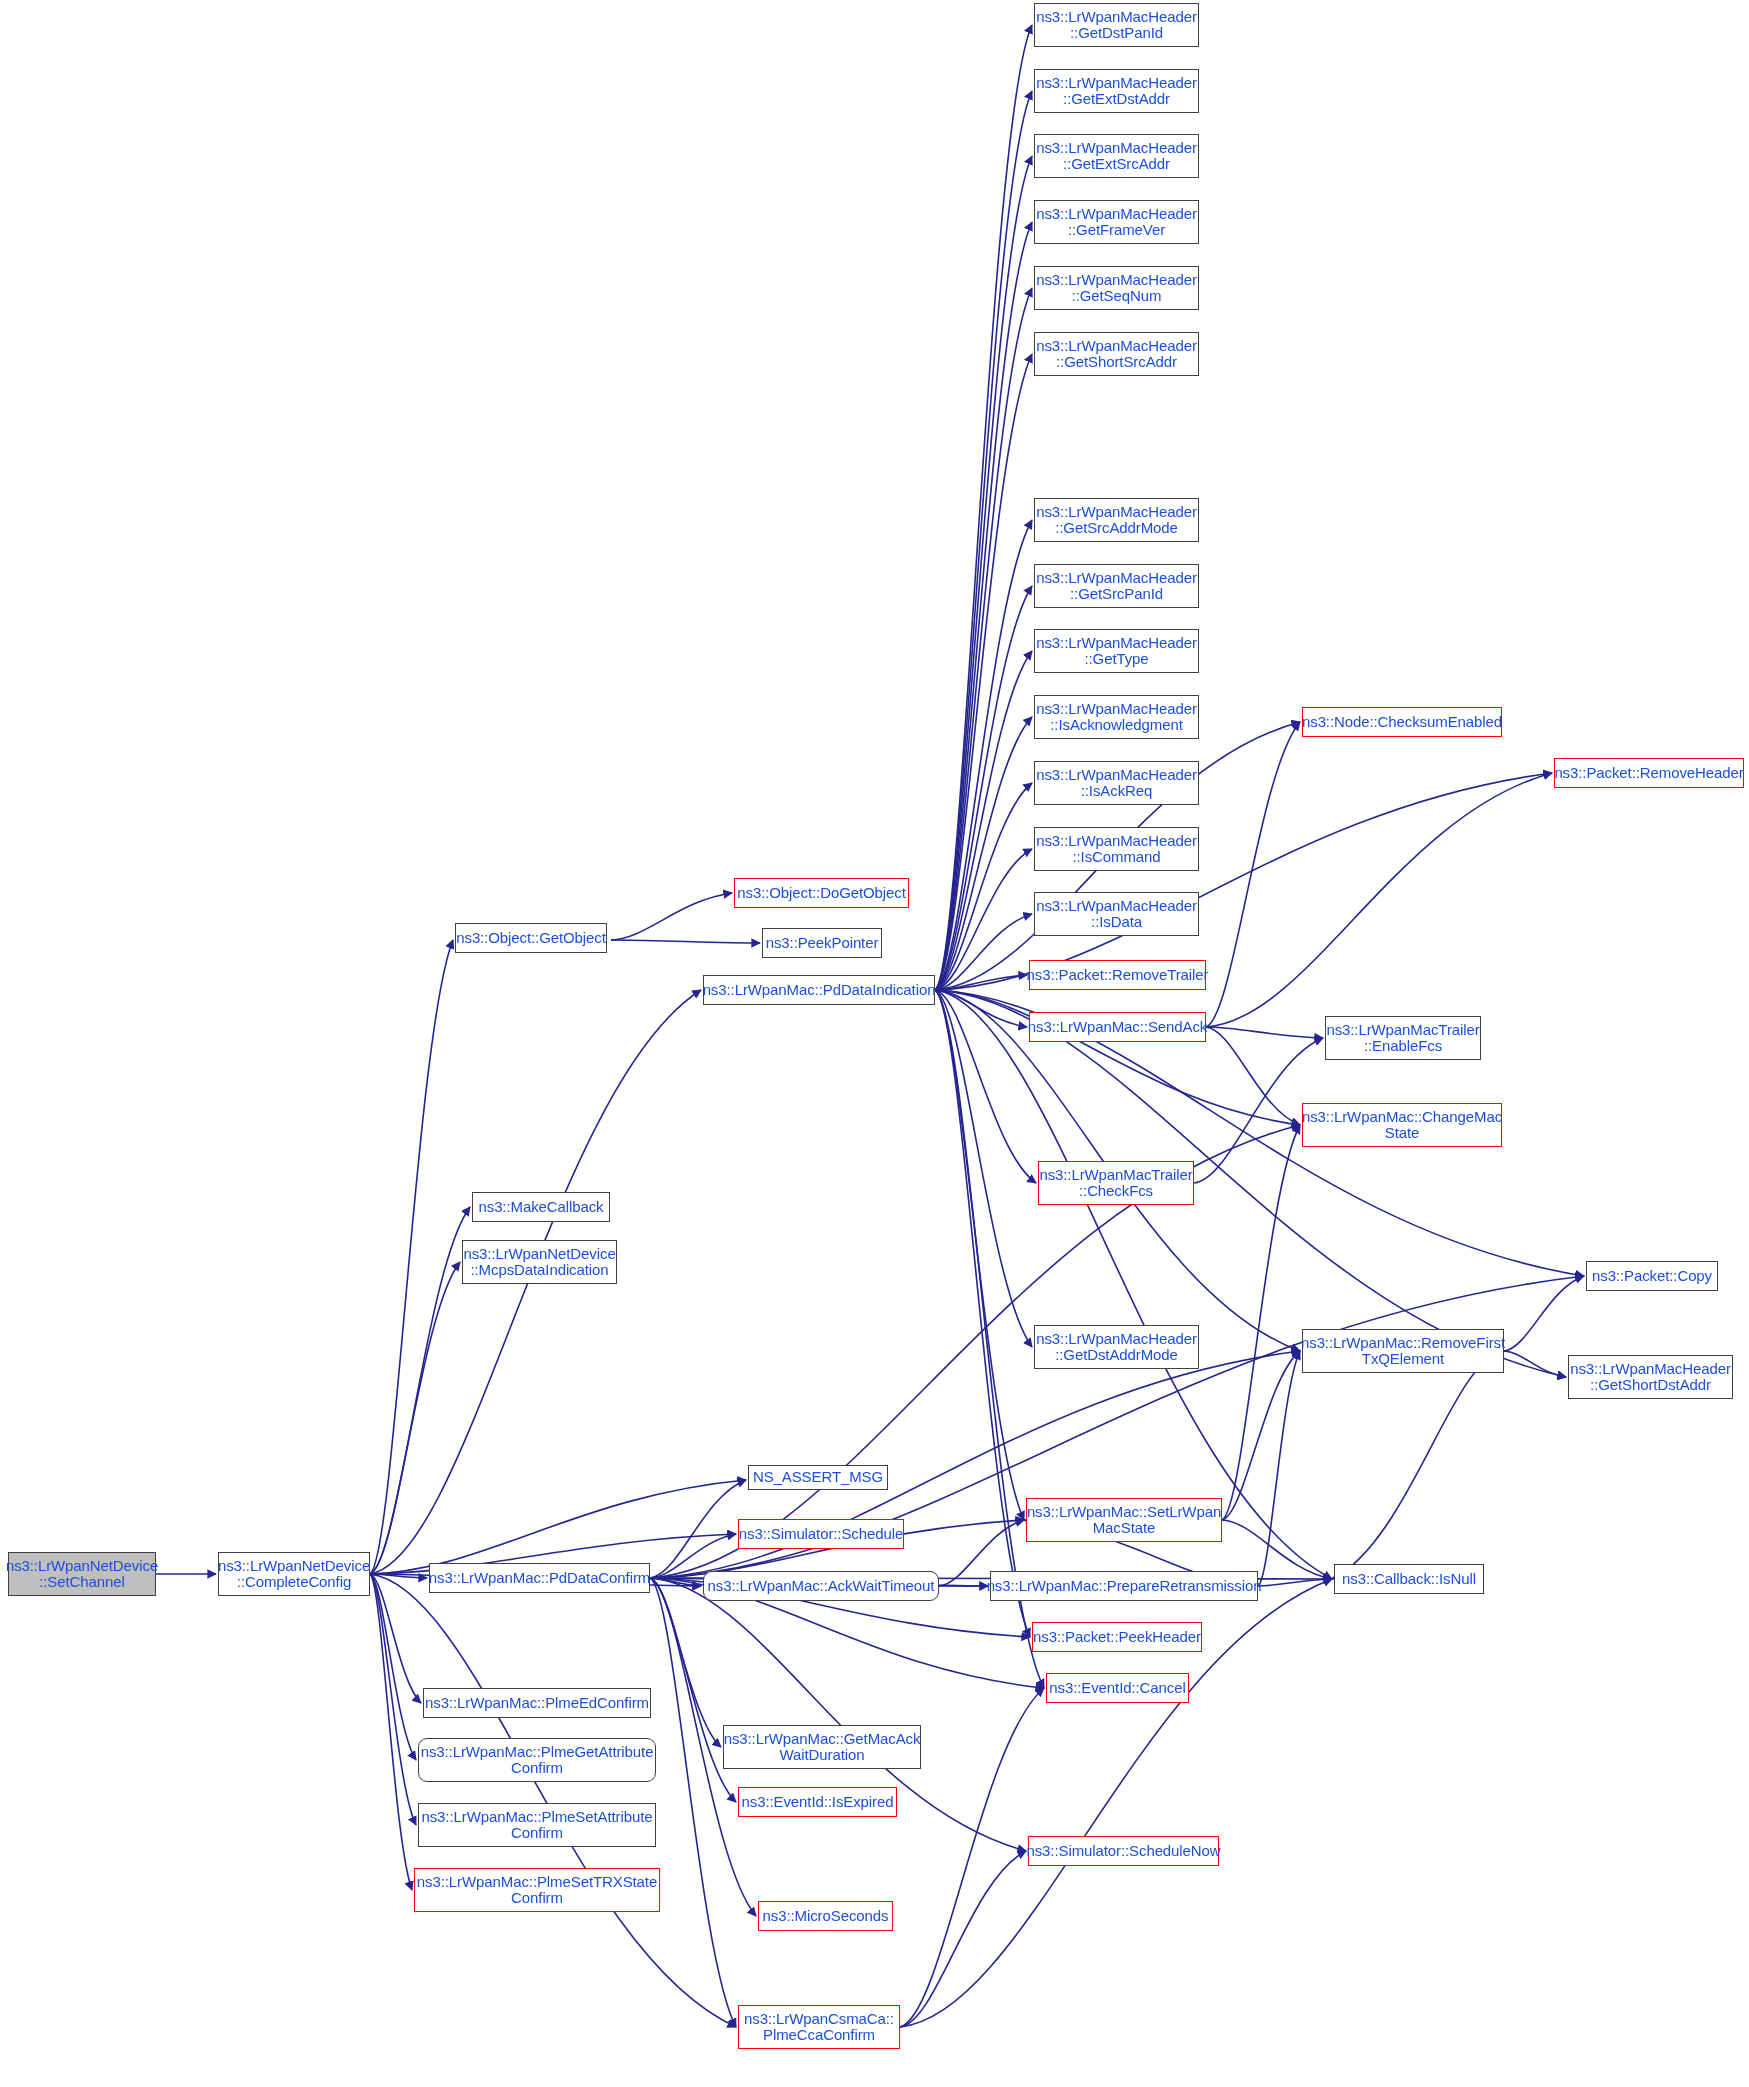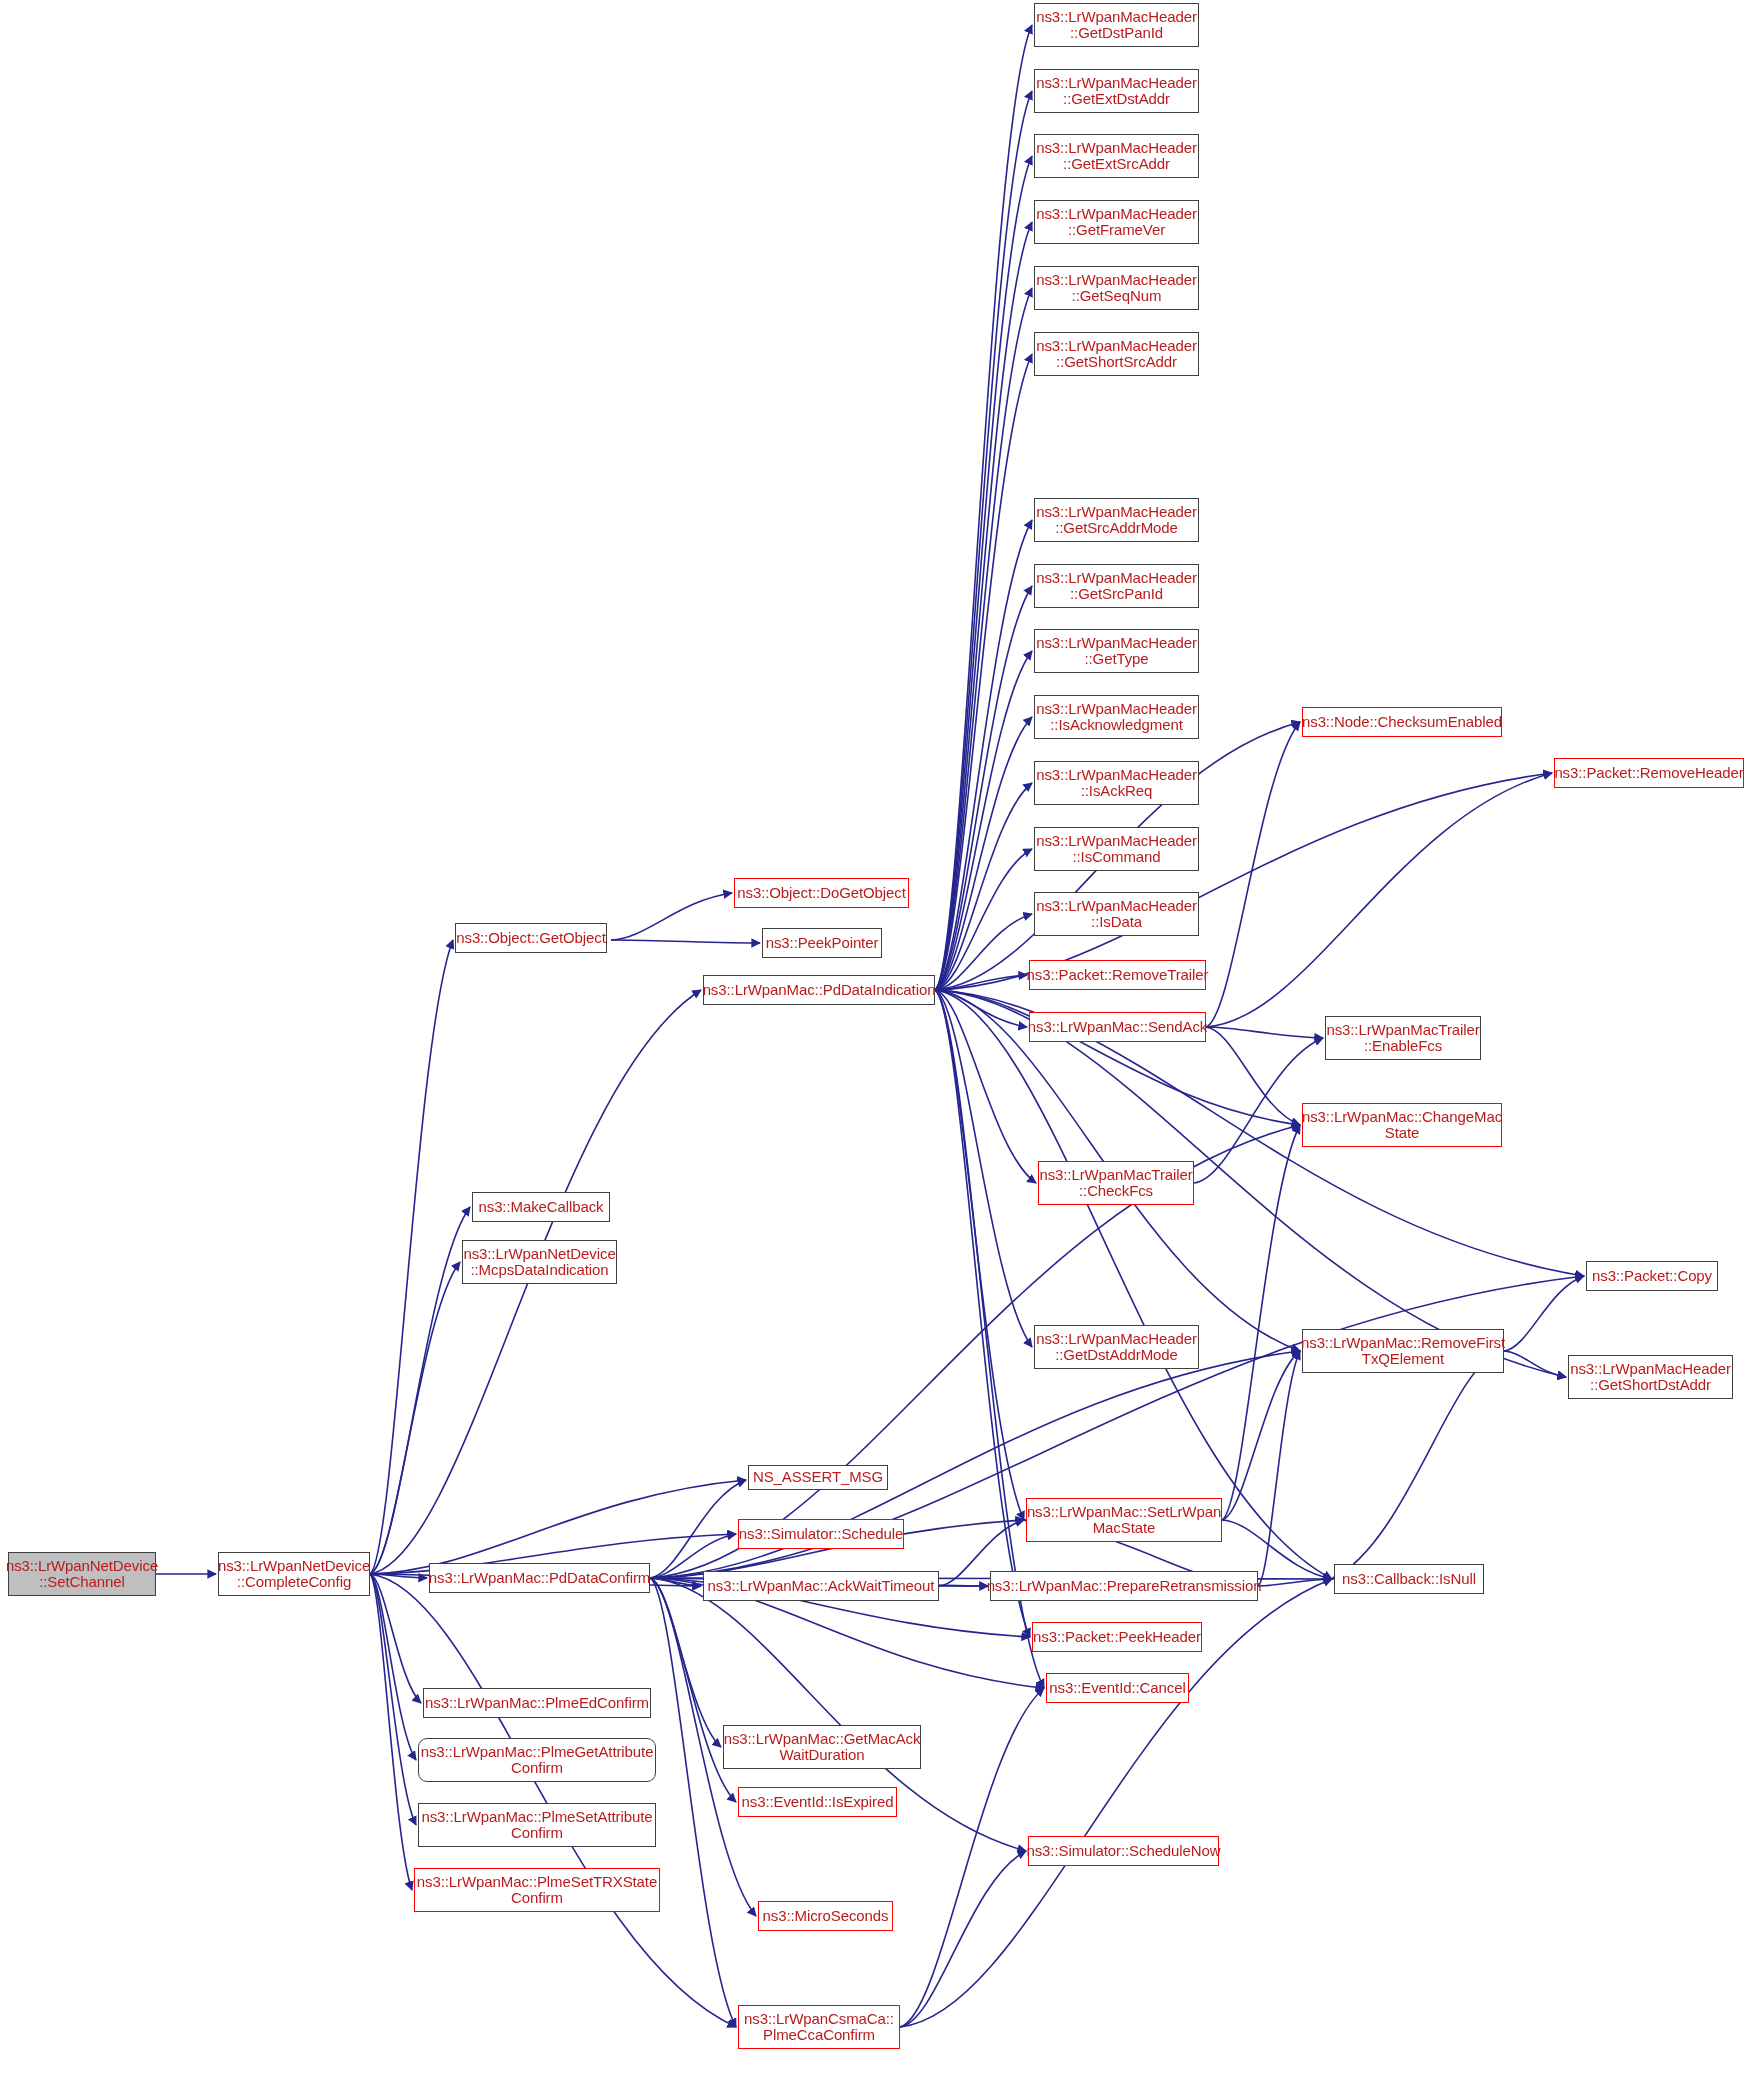--- a/index.html
+++ b/index.html
@@ -24,21 +24,21 @@
   }
   .node {
     position: absolute;
     box-sizing: border-box;
     display: flex;
     align-items: center;
     justify-content: center;
     text-align: center;
     background: #ffffff;
     border: 1px solid #404040;
-    color: #b91c1c;
+    color: #1d4ed8;
     font-size: 15px;
     line-height: 1.08;
     letter-spacing: -0.1px;
     padding: 1px 3px;
     white-space: pre-line;
     cursor: pointer;
     z-index: 5;
   }
   .node.red {
     border: 1px solid #ff0000;
@@ -190,21 +190,21 @@
 ::EnableFcs</div>
       <div class="node red" style="left: 1302px; top: 1103px; width: 200px; height: 44px;">ns3::LrWpanMac::ChangeMac
 State</div>
       <div class="node" style="left: 1586px; top: 1261px; width: 132px; height: 30px;">ns3::Packet::Copy</div>
       <div class="node" style="left: 1302px; top: 1329px; width: 202px; height: 44px;">ns3::LrWpanMac::RemoveFirst
 TxQElement</div>
       <div class="node" style="left: 1568px; top: 1355px; width: 165px; height: 44px;">ns3::LrWpanMacHeader
 ::GetShortDstAddr</div>
       <div class="node" style="left: 748px; top: 1465px; width: 140px; height: 25px;">NS_ASSERT_MSG</div>
       <div class="node red" style="left: 738px; top: 1519px; width: 166px; height: 30px;">ns3::Simulator::Schedule</div>
-      <div class="node" style="left: 703px; top: 1571px; width: 236px; height: 30px;">ns3::LrWpanMac::AckWaitTimeout</div>
+      <div class="node" style="left: 703px; top: 1571px; width: 236px; height: 30px; border-radius: 9px;">ns3::LrWpanMac::AckWaitTimeout</div>
       <div class="node red" style="left: 1026px; top: 1498px; width: 196px; height: 44px;">ns3::LrWpanMac::SetLrWpan
 MacState</div>
       <div class="node" style="left: 990px; top: 1571px; width: 268px; height: 30px;">ns3::LrWpanMac::PrepareRetransmission</div>
       <div class="node red" style="left: 1032px; top: 1622px; width: 170px; height: 30px;">ns3::Packet::PeekHeader</div>
       <div class="node" style="left: 1334px; top: 1564px; width: 150px; height: 30px;">ns3::Callback::IsNull</div>
       <div class="node red" style="left: 1046px; top: 1673px; width: 143px; height: 30px;">ns3::EventId::Cancel</div>
       <div class="node" style="left: 423px; top: 1688px; width: 228px; height: 30px;">ns3::LrWpanMac::PlmeEdConfirm</div>
       <div class="node" style="left: 418px; top: 1738px; width: 238px; height: 44px; border-radius: 9px;">ns3::LrWpanMac::PlmeGetAttribute
 Confirm</div>
       <div class="node" style="left: 418px; top: 1803px; width: 238px; height: 44px;">ns3::LrWpanMac::PlmeSetAttribute

